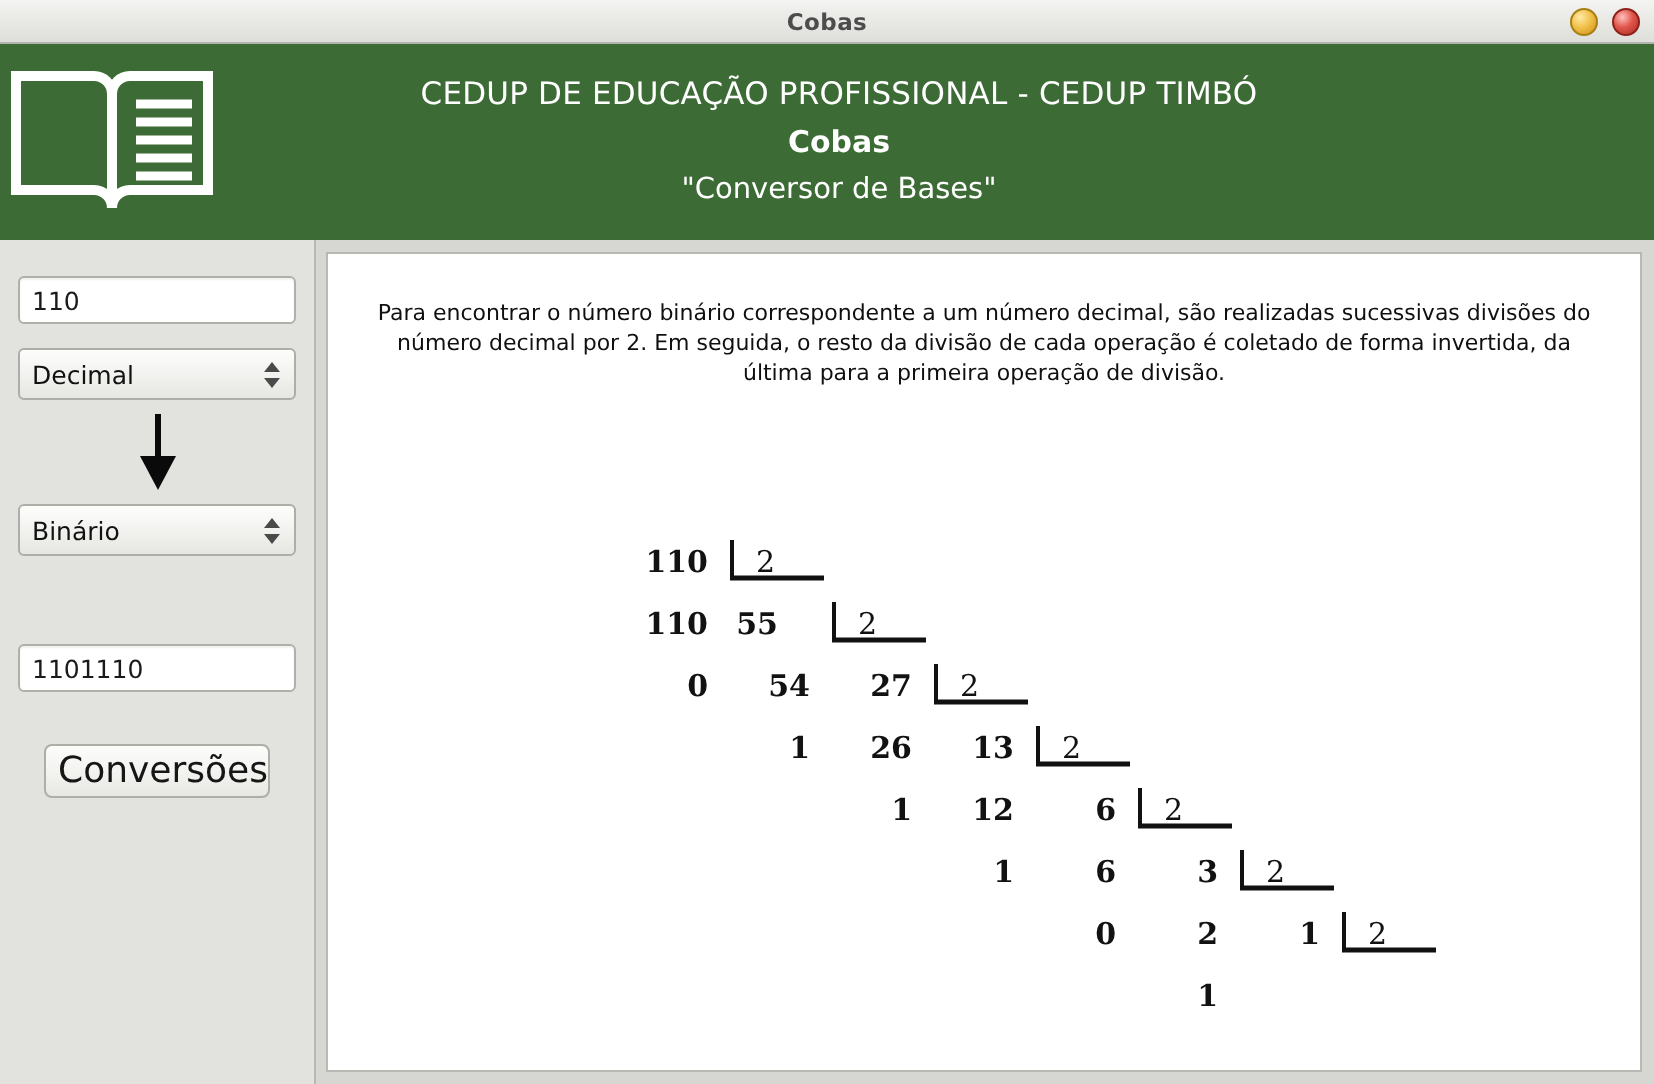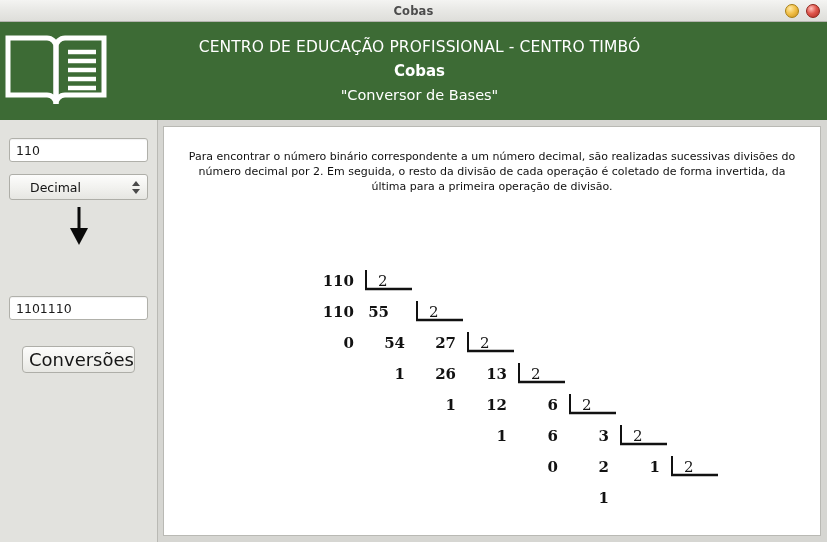--- a/index.html
+++ b/index.html
@@ -94,21 +94,21 @@
     font-family:"DejaVu Sans","Liberation Sans",sans-serif;
     font-size:12.5px;color:#1a1a1a;
     padding:0 6px;outline:none;
     box-shadow:inset 0 1px 1px rgba(0,0,0,.06);
   }
   .combo{
     width:139px;height:26px;box-sizing:border-box;
     background:linear-gradient(to bottom,#fdfdfc 0%,#f1f1ee 55%,#e6e6e2 100%);
     border:1px solid #aeaea8;border-radius:3px;
     display:flex;align-items:center;
-    padding:0 20px;position:relative;cursor:pointer;
+    padding:0 6px;position:relative;cursor:pointer;
   }
   .combo-label{font-size:12.5px;color:#121212;}
   .combo-arrows{
     position:absolute;right:7px;top:0;height:100%;
     display:flex;flex-direction:column;justify-content:center;gap:3px;
   }
   .ar-up,.ar-dn{width:0;height:0;border-left:4px solid transparent;border-right:4px solid transparent;}
   .ar-up{border-bottom:5px solid #4a4a4a;}
   .ar-dn{border-top:5px solid #4a4a4a;}
 
@@ -180,21 +180,21 @@
         <path d="M104 8 H65 C60 8 56 12 56 17 V74 C56 69 60 65 65 65 H104 Z" fill="none" stroke="#ffffff" stroke-width="5"></path>
 
         <line x1="68" y1="22" x2="96" y2="22" stroke="#ffffff" stroke-width="4.5"></line>
         <line x1="68" y1="31" x2="96" y2="31" stroke="#ffffff" stroke-width="4.5"></line>
         <line x1="68" y1="40" x2="96" y2="40" stroke="#ffffff" stroke-width="4.5"></line>
         <line x1="68" y1="49" x2="96" y2="49" stroke="#ffffff" stroke-width="4.5"></line>
         <line x1="68" y1="58" x2="96" y2="58" stroke="#ffffff" stroke-width="4.5"></line>
       </svg>
     </div>
     <div class="header-text">
-      <div class="h-line1">CENTRO DE EDUCAÇÃO PROFISSIONAL - CENTRO TIMBÓ</div>
+      <div class="h-line1">CEDUP DE EDUCAÇÃO PROFISSIONAL - CEDUP TIMBÓ</div>
       <div class="h-line2">Cobas</div>
       <div class="h-line3">"Conversor de Bases"</div>
     </div>
   </div>
 
   <div class="body">
 
     <div class="sidebar">
 
       <input class="txt-input" type="text" value="110" style="">
@@ -209,20 +209,27 @@
         </span>
       </div>
 
       <div class="arrow-wrap">
         <svg class="down-arrow" width="22" height="42" viewBox="0 0 22 42">
           <line x1="11" y1="2" x2="11" y2="26" stroke="#0a0a0a" stroke-width="3"></line>
           <polygon points="11,40 2,23 20,23" fill="#0a0a0a"></polygon>
         </svg>
       </div>
 
+      <div class="combo">
+        <span class="combo-label">Binário</span>
+        <span class="combo-arrows">
+          <span class="ar-up"></span>
+          <span class="ar-dn"></span>
+        </span>
+      </div>
 
       <div class="sp-b"></div>
 
 
       <div class="sp-c"></div>
 
       <input class="txt-input" type="text" value="1101110" style="">
 
       <div class="sp-d"></div>
 

